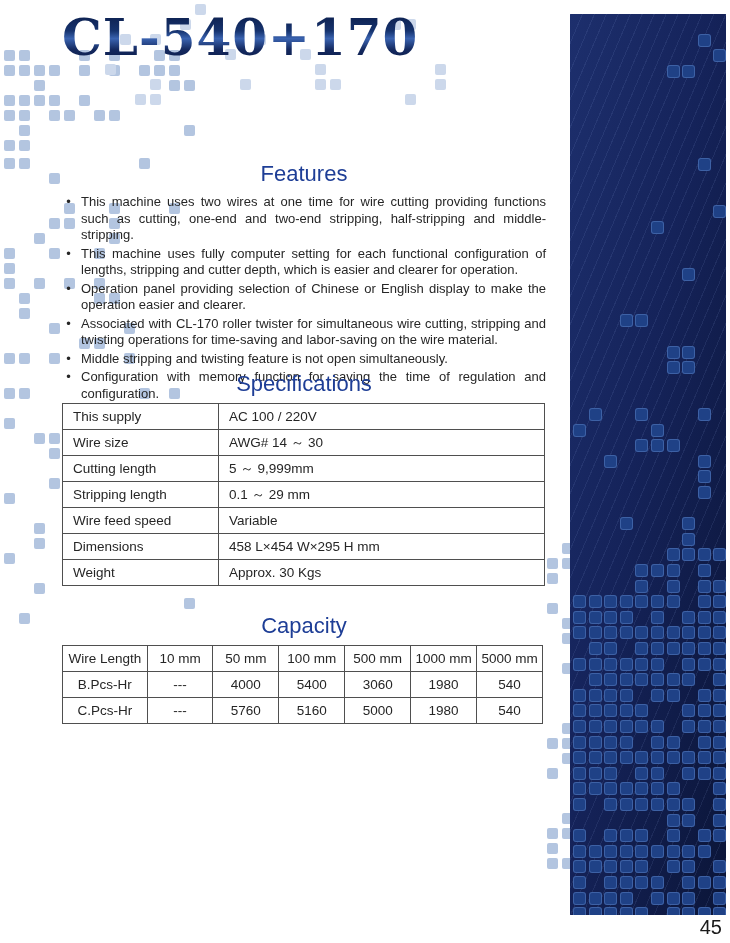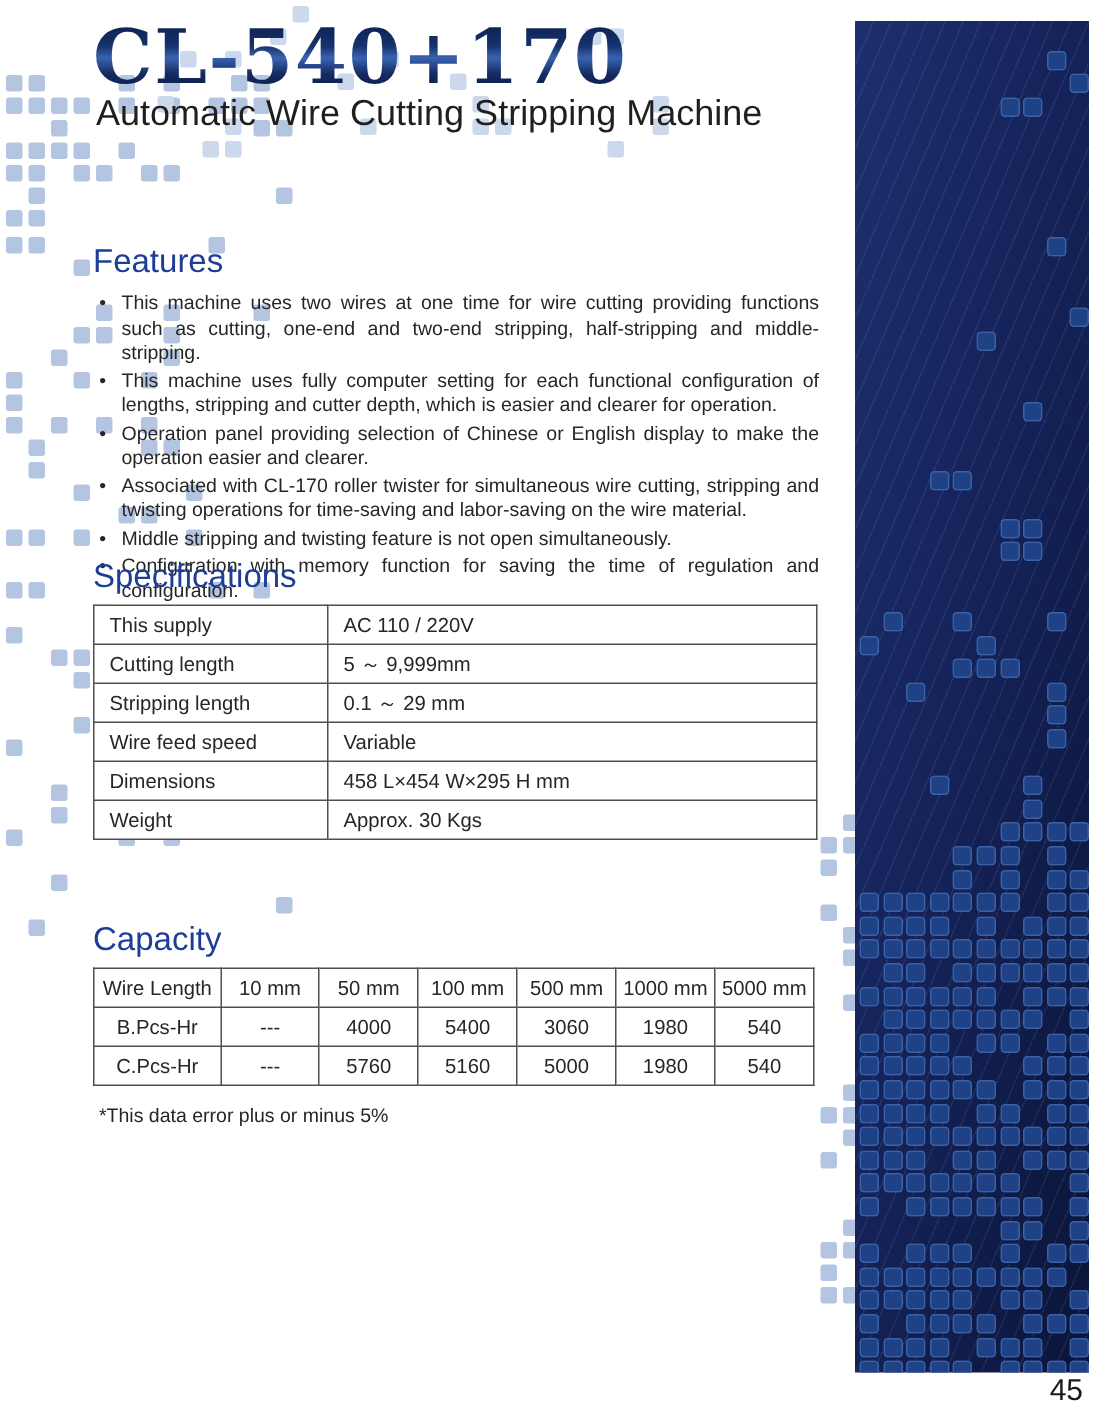--- a/index.html
+++ b/index.html
@@ -17,21 +17,21 @@
       box-shadow:inset 0 0 0 1px rgba(110,150,215,0.38);}
   
   .content{position:absolute;inset:0;z-index:3;}
   .title{position:absolute;left:62px;top:10px;margin:0;
       font-family:"DejaVu Serif","Liberation Serif",serif;font-weight:800;font-size:50px;line-height:1.1;
       letter-spacing:1px;
       background:linear-gradient(180deg,#0a1a45 0%,#16336e 38%,#3a63b0 52%,#14295f 72%,#0a1a45 100%);
       -webkit-background-clip:text;background-clip:text;color:transparent;}
   .subtitle{position:absolute;left:64px;top:62px;margin:0;font-size:24px;font-weight:400;color:#1f1f1f;}
   .section{position:absolute;left:62px;width:484px;}
-  .sec-h{margin:0;font-size:22px;line-height:24px;font-weight:500;color:#1e3e96;}
+  .sec-h{margin:0;font-size:22px;line-height:24px;font-weight:500;color:#1e3e96;text-align:center;}
   #features{top:162px;}
   .feat-list{list-style:none;margin:8px 0 0 0;padding:0;font-size:13px;line-height:16.5px;color:#262626;}
   .feat-list li{display:flex;gap:8px;margin:0 0 2px 2px;}
   .blt{width:9px;flex:none;text-align:center;}
   .ftxt{flex:1;text-align:justify;}
   #specs{top:372px;}
   #capacity{top:614px;}
   table{border-collapse:collapse;margin-top:7px;background:#fff;}
   td,th{border:1px solid #4f4f4f;height:25px;font-size:13.5px;font-weight:400;color:#262626;padding:0;}
   .spec-table{width:483px;}
@@ -390,21 +390,20 @@
       <div class="ssq" style="left: 65.4px; top: 893.2px;"></div>
       <div class="ssq" style="left: 96.6px; top: 893.2px;"></div>
       <div class="ssq" style="left: 112.2px; top: 893.2px;"></div>
       <div class="ssq" style="left: 127.8px; top: 893.2px;"></div>
       <div class="ssq" style="left: 143.4px; top: 893.2px;"></div>
     </div>
 
   <div class="content">
 
     <h1 class="title">CL-540+170</h1>
-    <h2 class="subtitle">Automatic Wire Cutting Stripping Machine</h2>
 
     <div class="section" id="features">
       <h3 class="sec-h">Features</h3>
       <ul class="feat-list" id="feat-list">
           <li>
             <span class="blt">•</span>
             <span class="ftxt">This machine uses two wires at one time for wire cutting providing functions such as cutting, one-end and two-end stripping, half-stripping and middle-stripping.</span>
           </li>
           <li>
             <span class="blt">•</span>
@@ -428,21 +427,25 @@
           </li>
         </ul>
     </div>
 
     <div class="section" id="specs">
       <h3 class="sec-h">Specifications</h3>
       <table class="spec-table">
         <tbody id="spec-body">
             <tr>
               <td class="lbl">This supply</td>
-              <td>AC 110 /  220V</td>
+              <td>AC 100 /  220V</td>
+            </tr>
+            <tr>
+              <td class="lbl">Wire size</td>
+              <td>AWG# 14 ～ 30</td>
             </tr>
             <tr>
               <td class="lbl">Cutting length</td>
               <td>5 ～ 9,999mm</td>
             </tr>
             <tr>
               <td class="lbl">Stripping length</td>
               <td>0.1 ～ 29 mm</td>
             </tr>
             <tr>
@@ -487,18 +490,17 @@
               <td class="c0">C.Pcs-Hr</td>
               <td class="cn">---</td>
               <td class="cn">5760</td>
               <td class="cn">5160</td>
               <td class="cn">5000</td>
               <td class="cn">1980</td>
               <td class="cn">540</td>
             </tr>
           </tbody>
       </table>
-      <p class="footnote">*This data error plus or minus 5%</p>
     </div>
 
     <div class="pagenum">45</div>
   </div>
 </div>
 
 </body></html>

